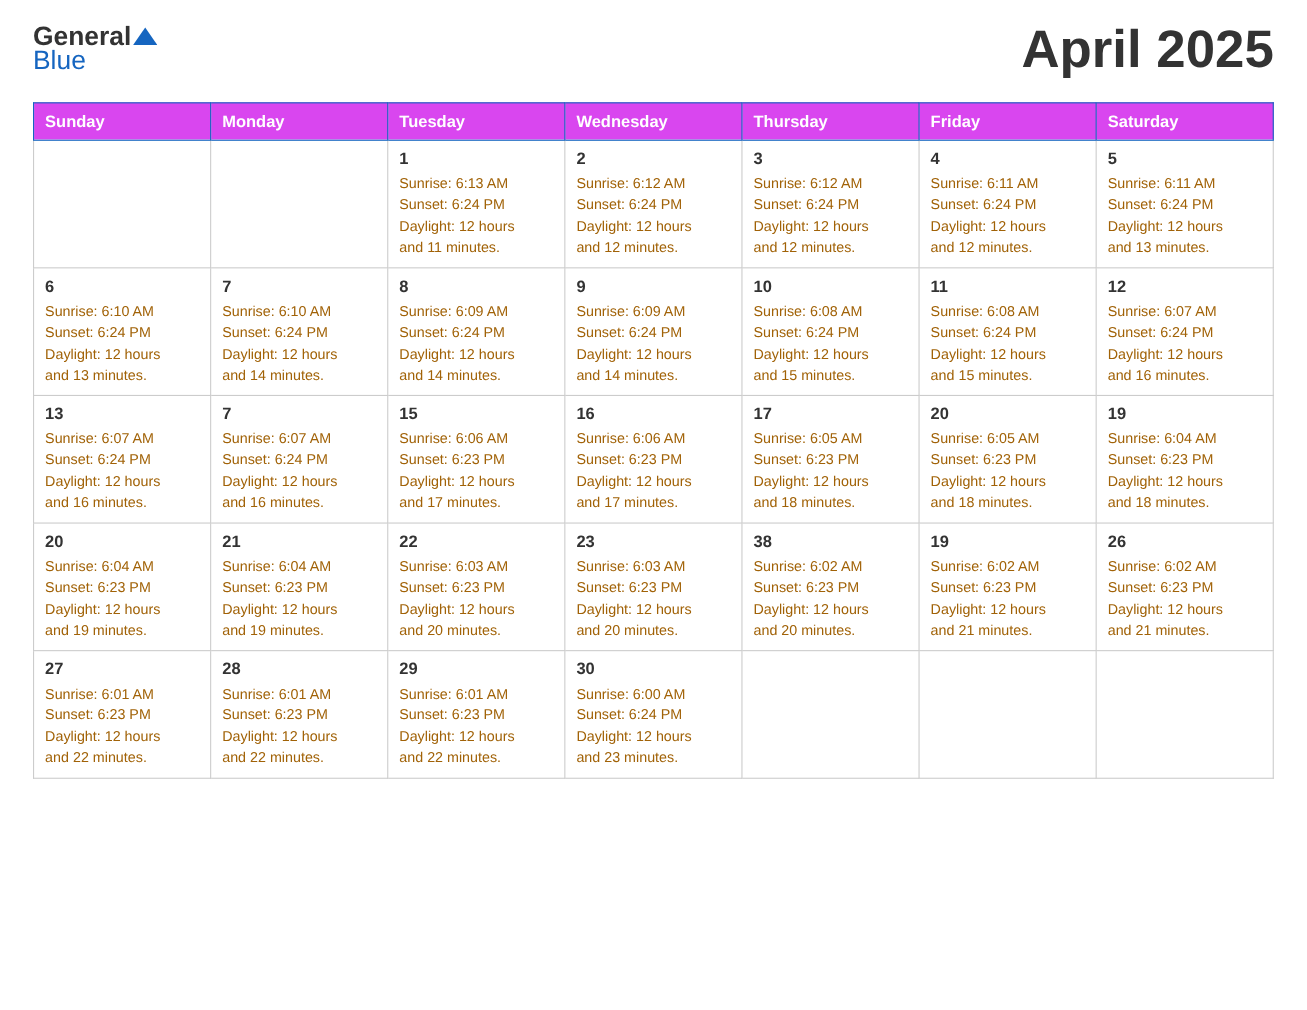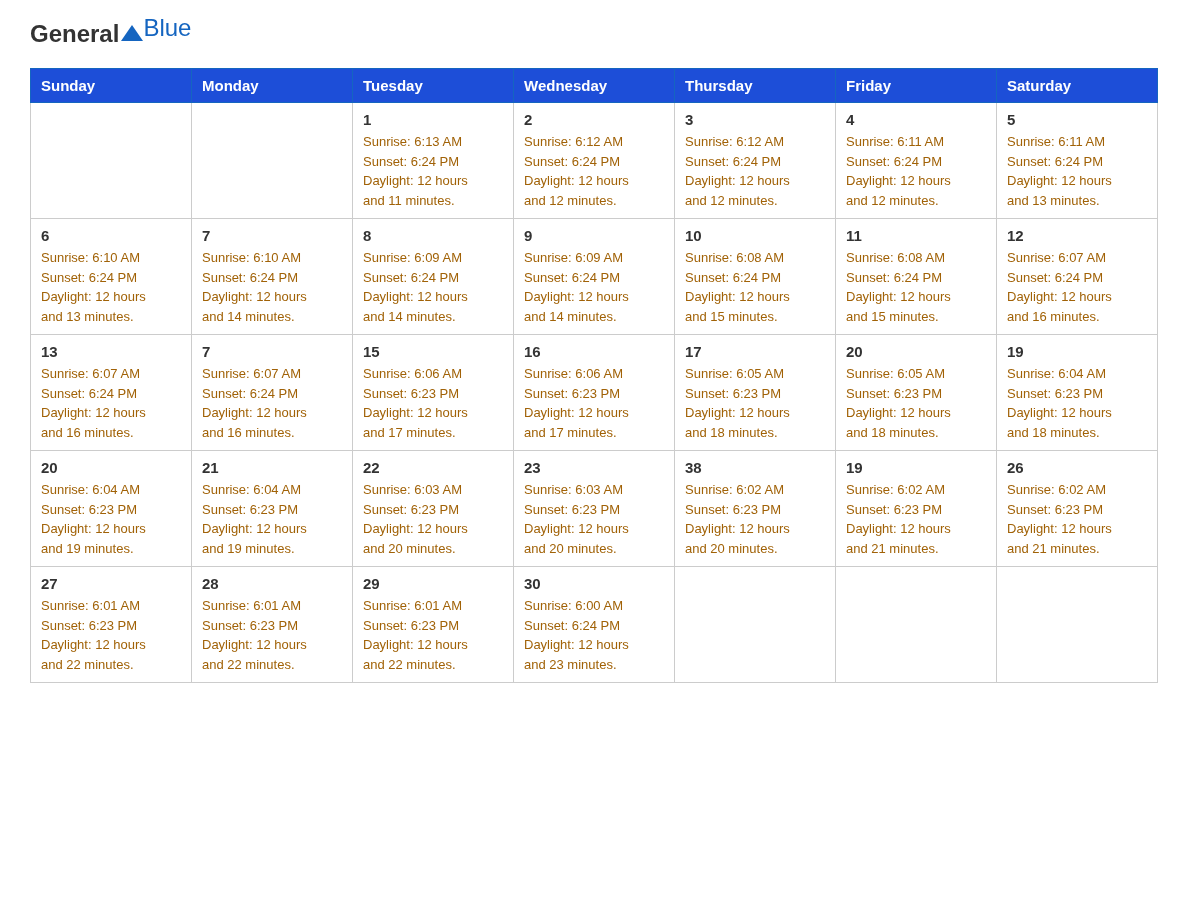--- a/index.html
+++ b/index.html
@@ -30,21 +30,21 @@
       font-size: 22px;
       font-weight: normal;
       color: #333;
     }
     table {
       width: 100%;
       border-collapse: collapse;
       table-layout: fixed;
     }
     thead tr th {
-      background-color: #1d4ed8;
+      background-color: #d946ef;
       color: #fff;
       font-weight: bold;
       font-size: 15px;
       padding: 8px 10px;
       text-align: left;
       border: 1px solid #1565c0;
     }
     tbody tr td {
       vertical-align: top;
       padding: 8px 10px;
@@ -64,20 +64,21 @@
     tbody tr td .day-info {
       font-size: 13px;
       color: #a16207;
       line-height: 1.5;
     }
     tbody tr:nth-child(odd) td {
       background: #fff;
     }
     .logo-wrapper {
       display: flex;
+      flex-direction: column;
       align-items: flex-start;
     }
     .logo-row {
       display: flex;
       align-items: center;
     }
   </style>
 </head>
 <body>
 
@@ -87,20 +88,21 @@
       <span style="font-size:24px;font-weight:bold;color:#333;font-family:Arial,sans-serif;">General</span>
       <span style="display:inline-block;margin-left:2px;margin-top:2px;">
         <svg width="22" height="20" viewBox="0 0 22 20">
           <polygon points="11,2 22,18 0,18" fill="#1565c0"></polygon>
         </svg>
       </span>
     </div>
     <span style="font-size:24px;font-weight:normal;color:#1565c0;font-family:Arial,sans-serif;margin-top:-6px;margin-left:0;">Blue</span>
   </div>
   <div class="title-block">
+    <h1>April 2025</h1>
   </div>
 </div>
 
 <table>
   <thead>
     <tr>
     <th>Sunday</th>
         <th>Monday</th>
         <th>Tuesday</th>
         <th>Wednesday</th>

